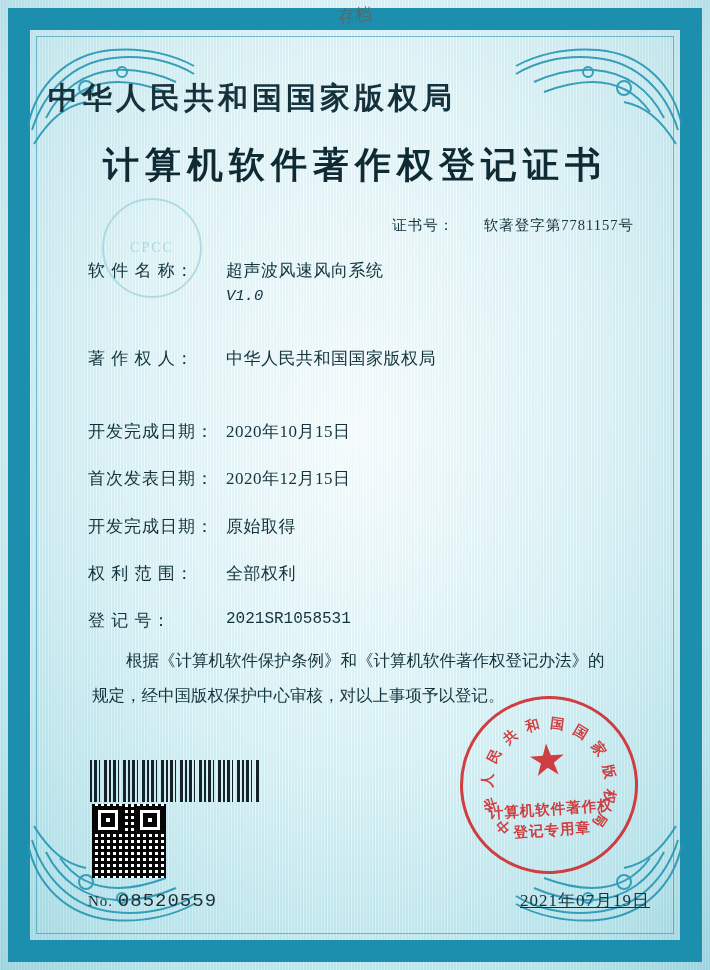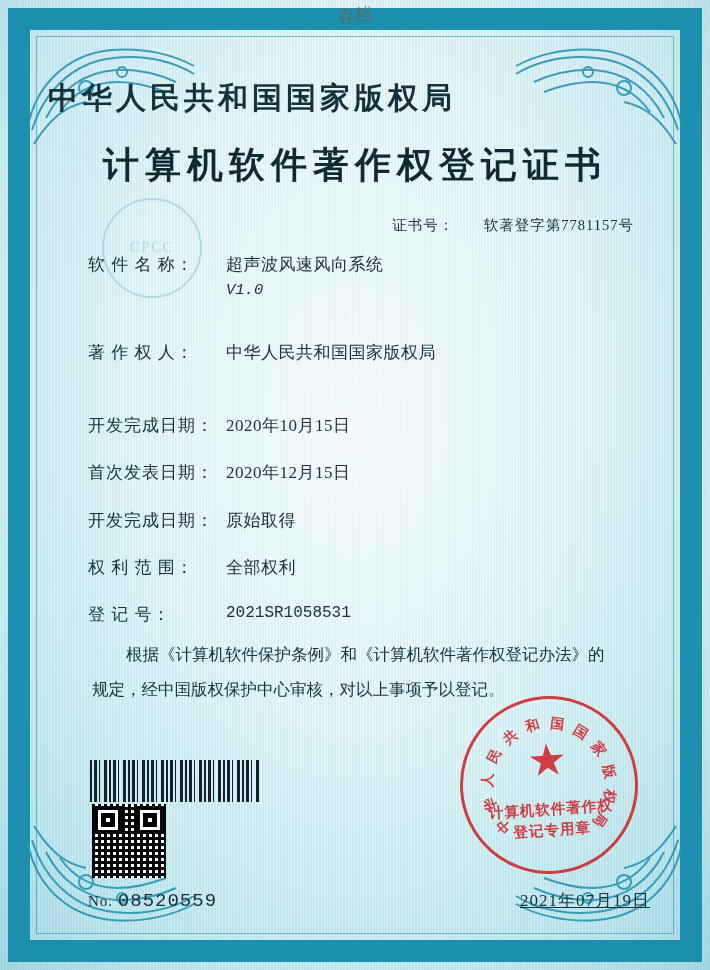--- a/index.html
+++ b/index.html
@@ -145,21 +145,21 @@
     text-align: right;
     margin-top: 26px;
     padding-right: 28px;
     font-size: 14.5px;
     color: #12323c;
     letter-spacing: 1px;
   }
   .cert-no .label { margin-right: 25px; }
 
   .fields {
-    margin-top: 16px;
+    margin-top: 22px;
     padding-left: 40px;
   }
   .field-row {
     display: flex;
     align-items: flex-start;
     margin-bottom: 10px;
   }
   .field-label {
     width: 138px;
     flex: 0 0 138px;

